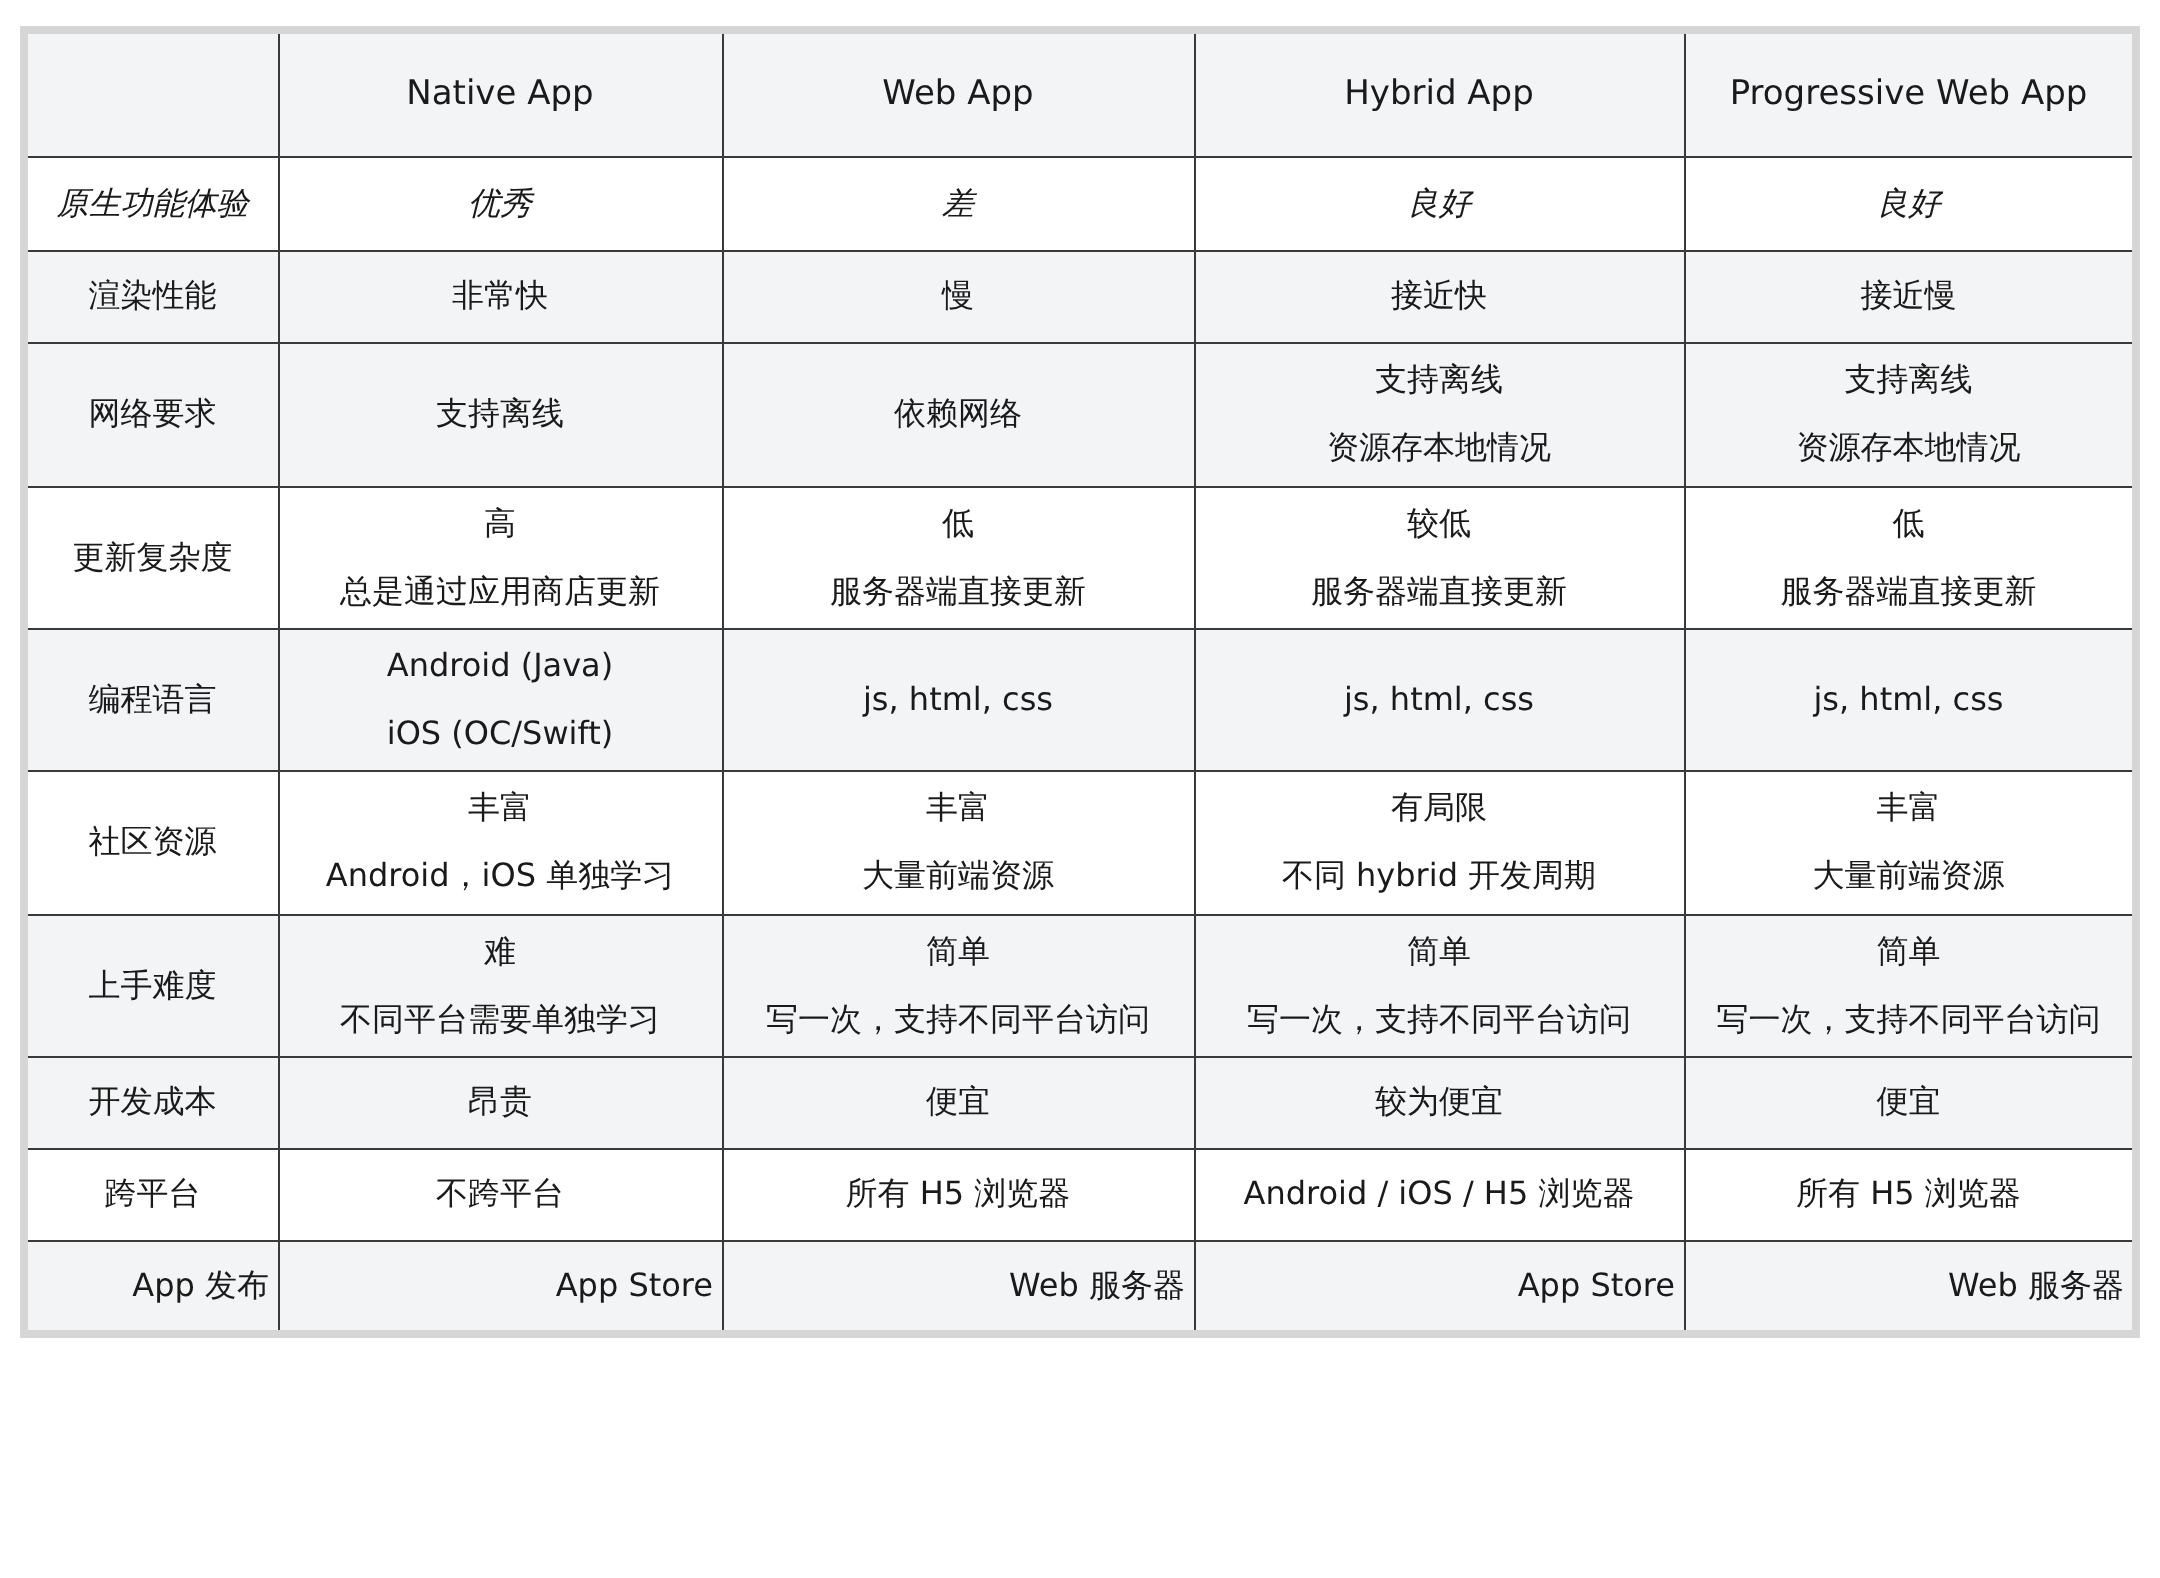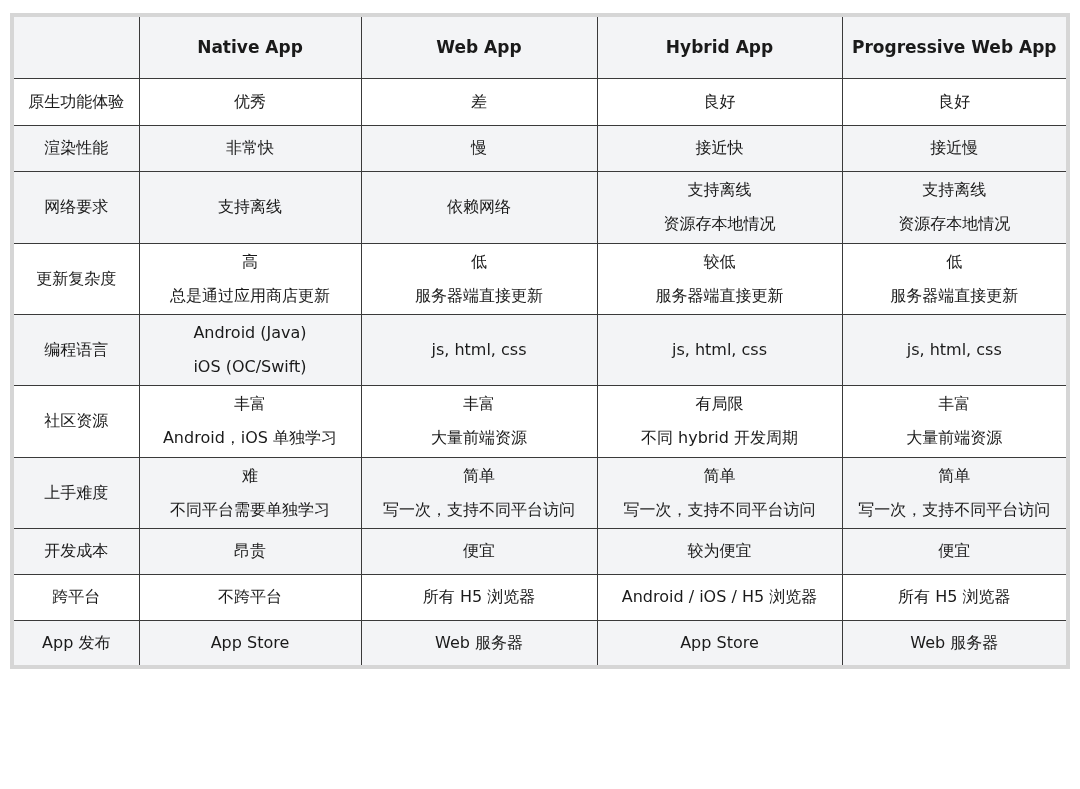--- a/index.html
+++ b/index.html
@@ -4,24 +4,24 @@
   <style>
     html, body { margin: 0; padding: 0; background: #ffffff; }
     body { width: 1080px; height: 789px; position: relative; overflow: hidden;
            font-family: "DejaVu Sans", "Liberation Sans", sans-serif; color: #1a1a1a; }
     .frame { position: absolute; left: 10px; top: 13px; width: 1052px;
              border: 4px solid #d6d6d6; background: #ffffff; }
     table { border-collapse: collapse; width: 100%; table-layout: fixed; }
     td, th { border: 1.5px solid #3a3a3a; text-align: center; vertical-align: middle;
              padding: 0 4px; font-size: 16px; line-height: 34px; font-weight: normal; }
     tr:first-child td, tr:first-child th { border-top: none; }
-    tr:last-child td { border-bottom: none; }
+    tr:last-child td { border-bottom: none; text-align: right; }
     td:first-child, th:first-child { border-left: none; }
     td:last-child, th:last-child { border-right: none; }
-    th { font-weight: bold; font-size: 17px; }
+    th { font-weight: normal; font-size: 17px; }
     tr.gray td, tr.gray th { background: #f3f4f6; }
     tr.white td { background: #ffffff; }
     .line { display: block; white-space: nowrap; }
     .rowlabel .line { line-height: 26px; }
   </style>
 </head>
 <body>
 
 <div class="frame">
   <table>
@@ -35,21 +35,21 @@
     <thead>
       <tr class="gray" style="height:61px">
         <th></th>
         <th>Native App</th>
         <th>Web App</th>
         <th>Hybrid App</th>
         <th>Progressive Web App</th>
       </tr>
     </thead>
     <tbody id="tbody">
-        <tr class="white" style="height: 47px;">
+        <tr class="white" style="height: 47px; font-style: italic;">
           <td class="rowlabel">
             <span class="line">原生功能体验</span>
           </td>
           <td>
             <span class="line">优秀</span>
           </td>
           <td>
             <span class="line">差</span>
           </td>
           <td>

